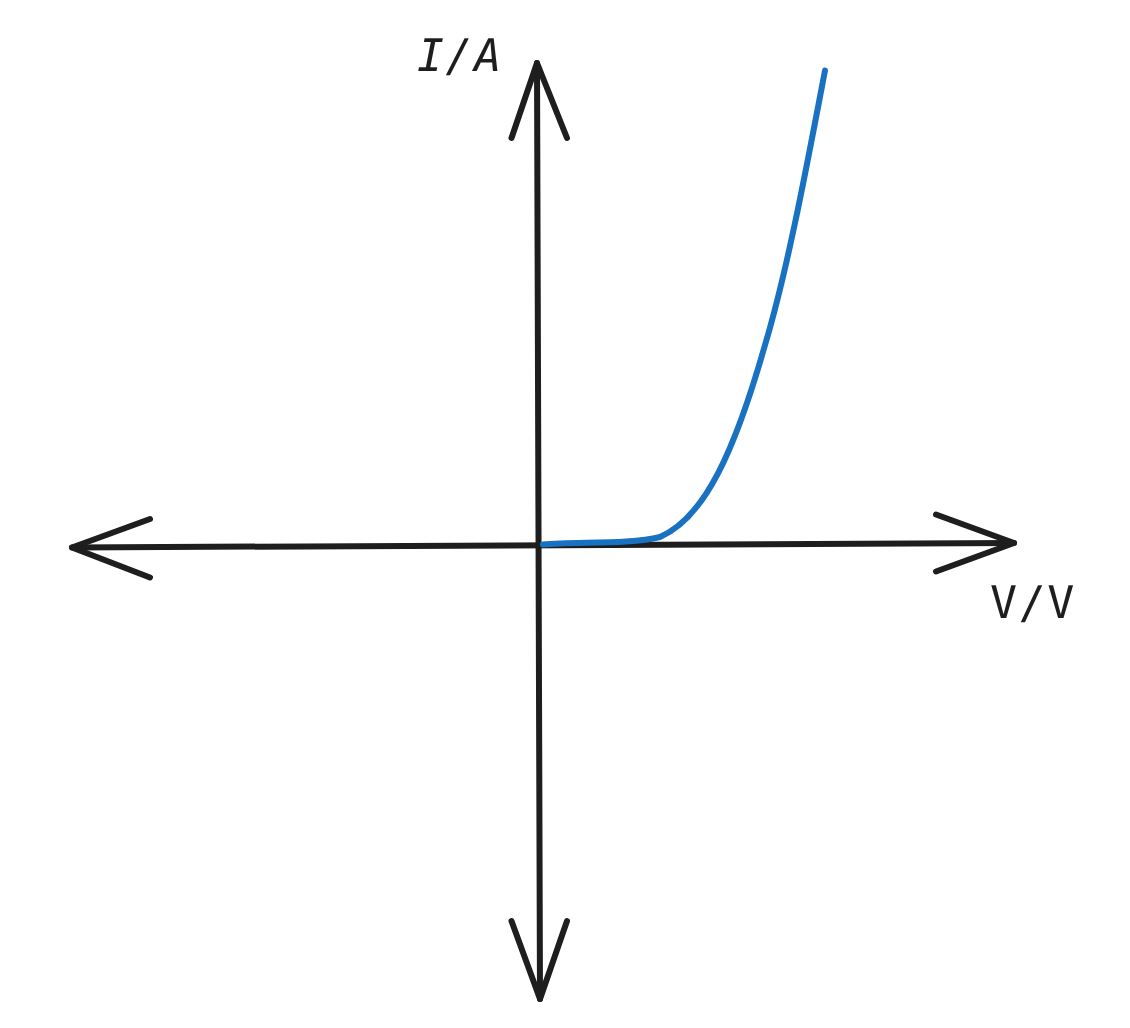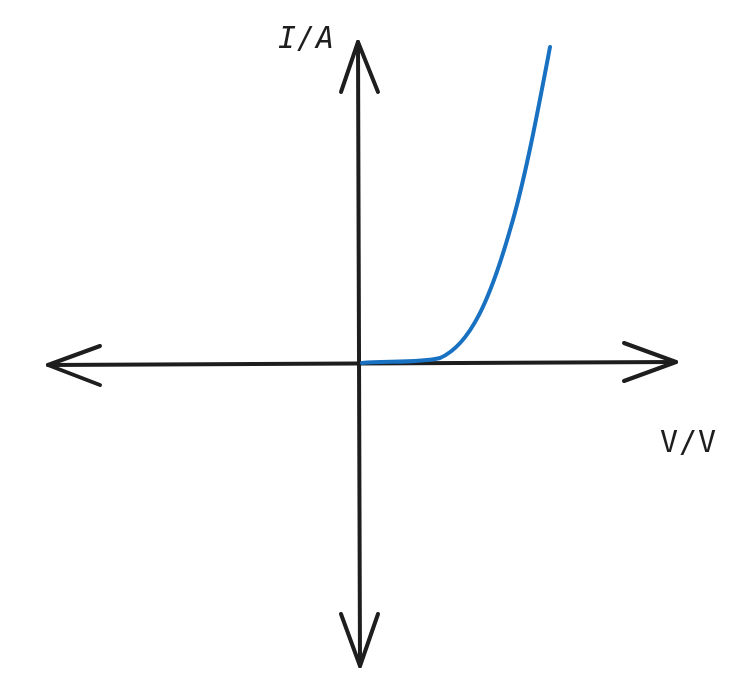--- a/index.html
+++ b/index.html
@@ -43,21 +43,20 @@
       font-style: italic;
     }
     #y-label {
       left: 278px;
       top: 20px;
     }
     #x-label {
       left: 660px;
       top: 385px;
       font-style: normal;
-      margin-top: 39px;
     }
   </style>
 </head>
 <body>
 
 <svg id="canvas" viewBox="0 0 753 685" xmlns="http://www.w3.org/2000/svg">
 
   <g>
     <path class="axis-line" d="M 48 365 L 676 362" style="stroke: rgb(30, 30, 30);"></path>
     <path class="axis-line" d="M 100 346 L 48 365 L 100 385" style="stroke: rgb(30, 30, 30);"></path>

